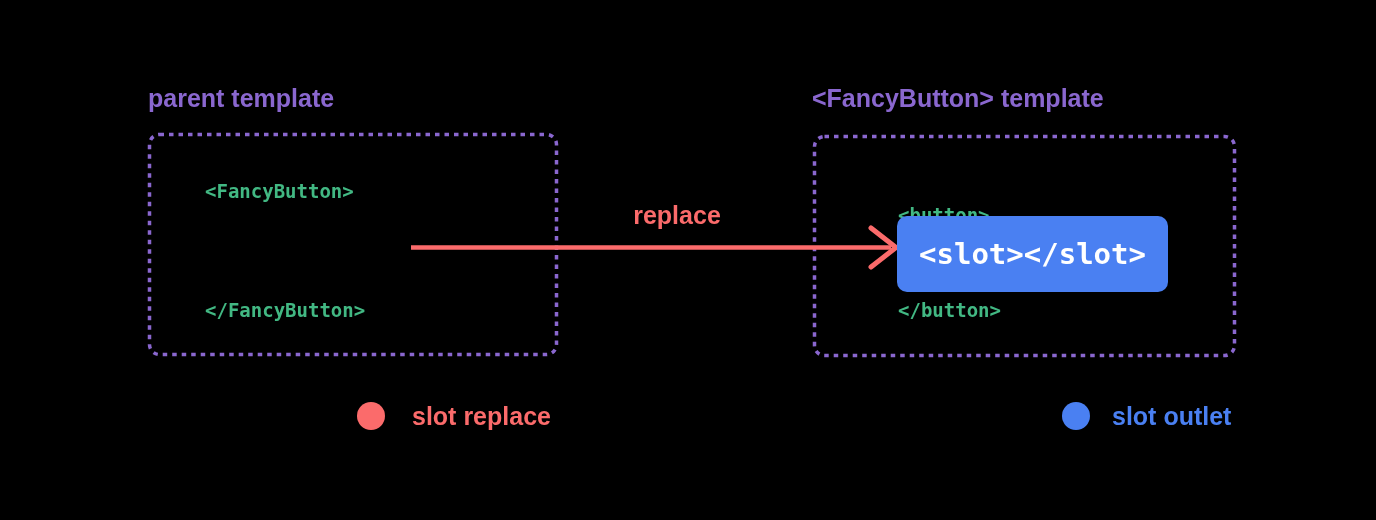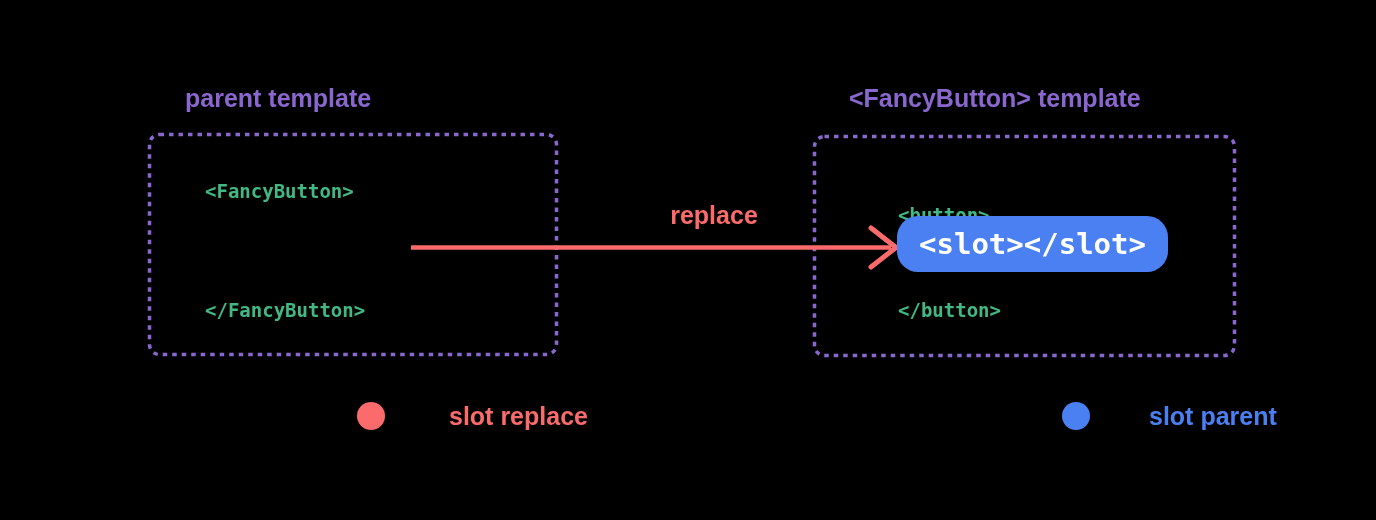--- a/index.html
+++ b/index.html
@@ -40,21 +40,20 @@
     stroke-linecap: round;
     stroke-linejoin: round;
   }
   .abs { position: absolute; }
   .label {
     font-family: "Liberation Sans", sans-serif;
     font-weight: bold;
     font-size: 25px;
     line-height: 25px;
     white-space: nowrap;
-    margin-left: 37px;
   }
   .code {
     font-family: "DejaVu Sans Mono", monospace;
     font-weight: bold;
     font-size: 19px;
     line-height: 29px;
     white-space: nowrap;
   }
   .purple-text { color: var(--purple); }
   .green-text  { color: var(--green); }
@@ -79,23 +78,22 @@
     font-weight: bold;
     font-size: 29px;
   }
   .chip-red {
     left: 221px; top: 217px;
     width: 184px; height: 61px;
     background: var(--red);
   }
   .chip-blue {
     left: 897px; top: 216px;
-    width: 271px; height: 56px;
+    width: 271px; height: 76px;
     background: var(--blue);
-    border-radius: 21px;
   }
 
   .replace-label {
     left: 592px; top: 203px;
     width: 170px;
     text-align: center;
   }
 
   .legend-dot {
     width: 28px; height: 28px;
@@ -134,15 +132,15 @@
   <div class="abs chip chip-blue">
     <span>&lt;slot&gt;&lt;/slot&gt;</span>
   </div>
 
   <div class="abs code green-text tag-close-right">&lt;/button&gt;</div>
 
   <div class="abs legend-dot dot-red"></div>
   <div class="abs label red-text legend-label-left">slot replace</div>
 
   <div class="abs legend-dot dot-blue"></div>
-  <div class="abs label blue-text legend-label-right">slot parent</div>
+  <div class="abs label blue-text legend-label-right">slot outlet</div>
 
 </div>
 
 </body></html>

